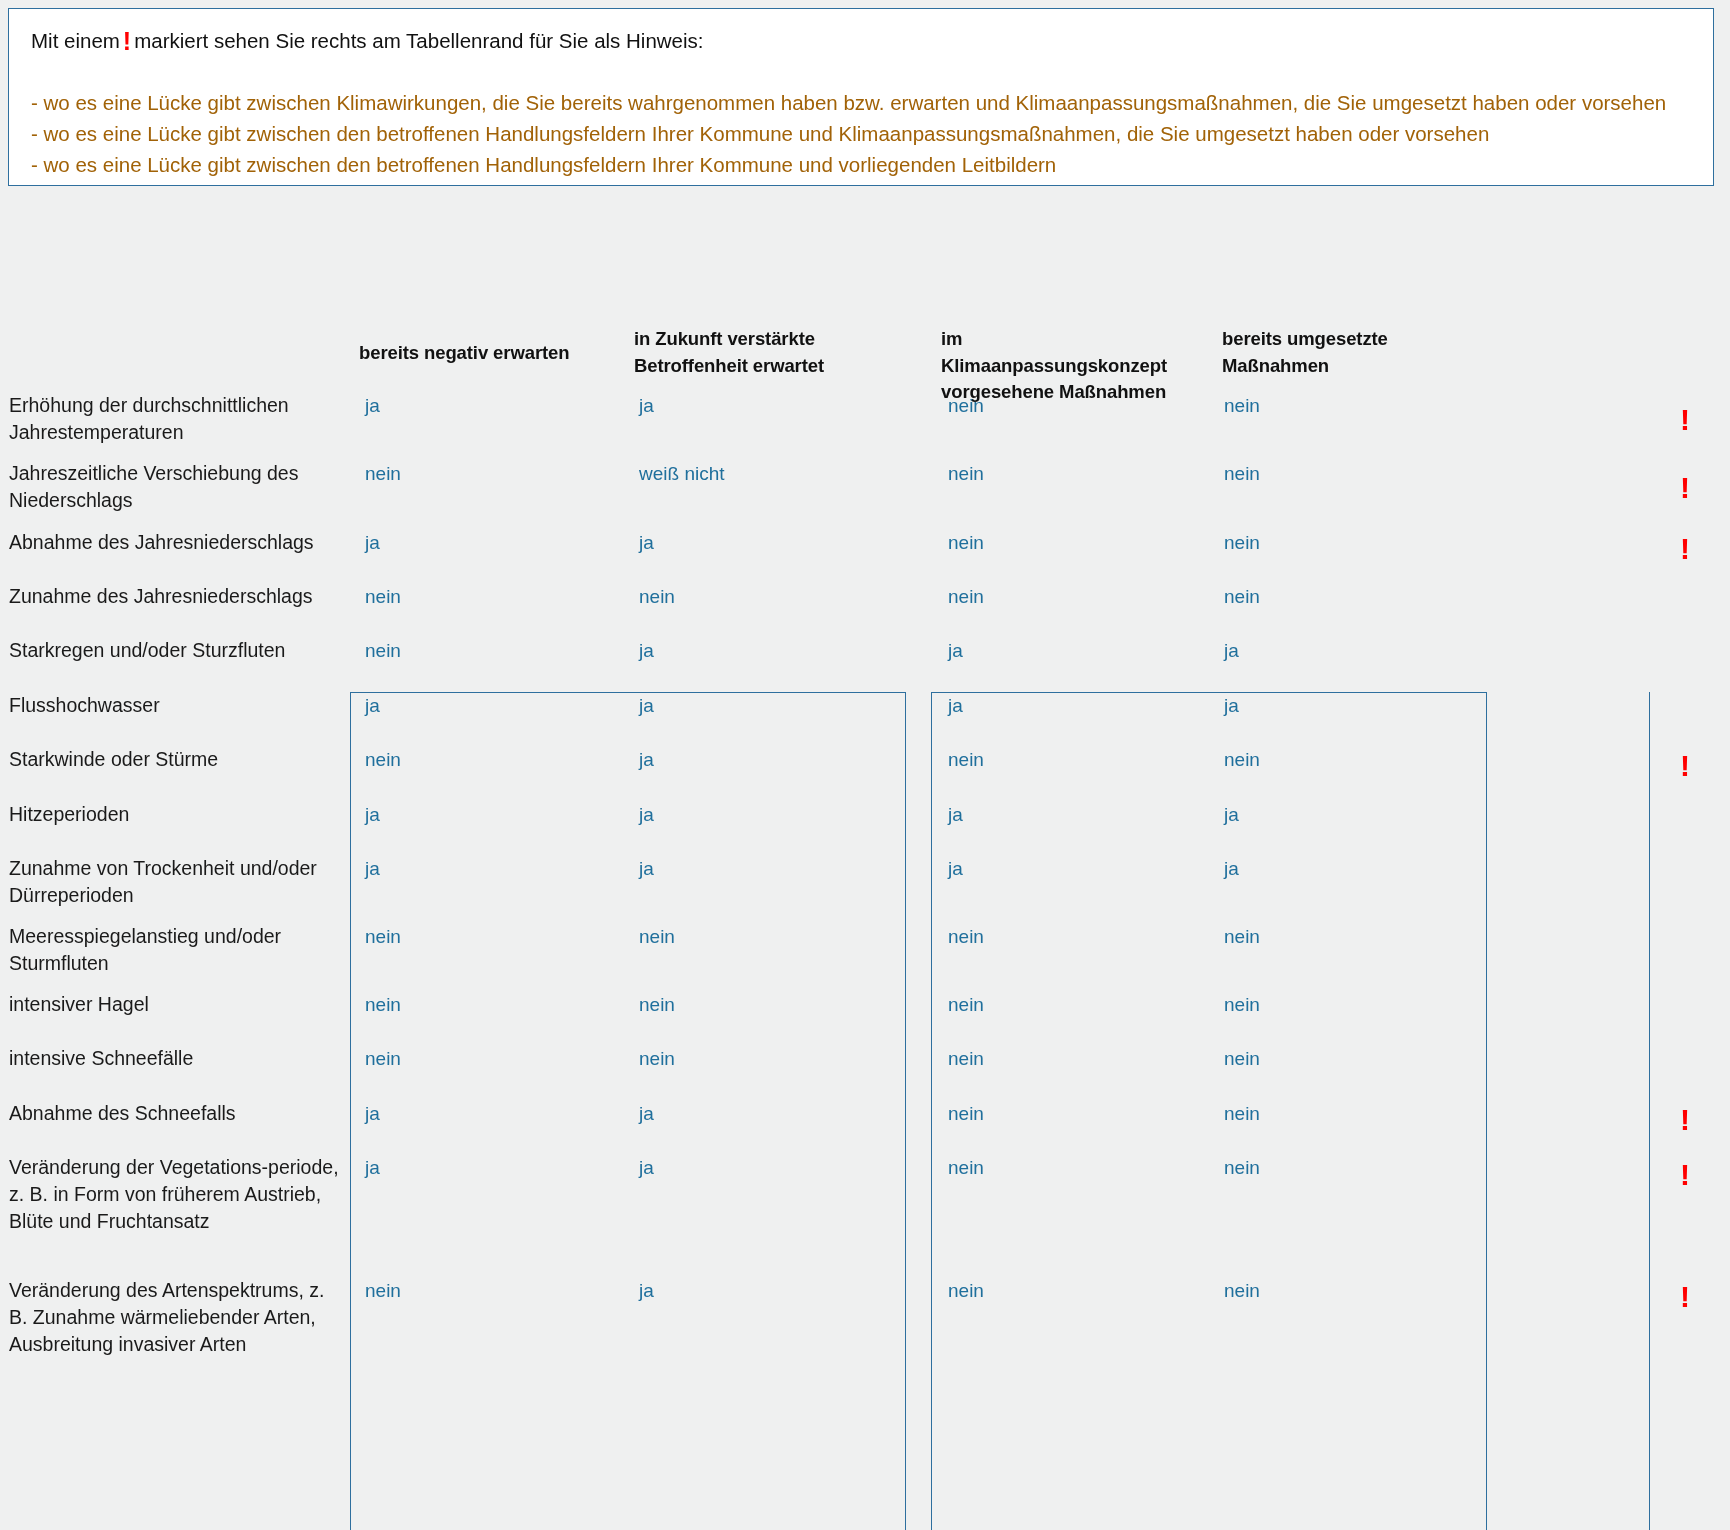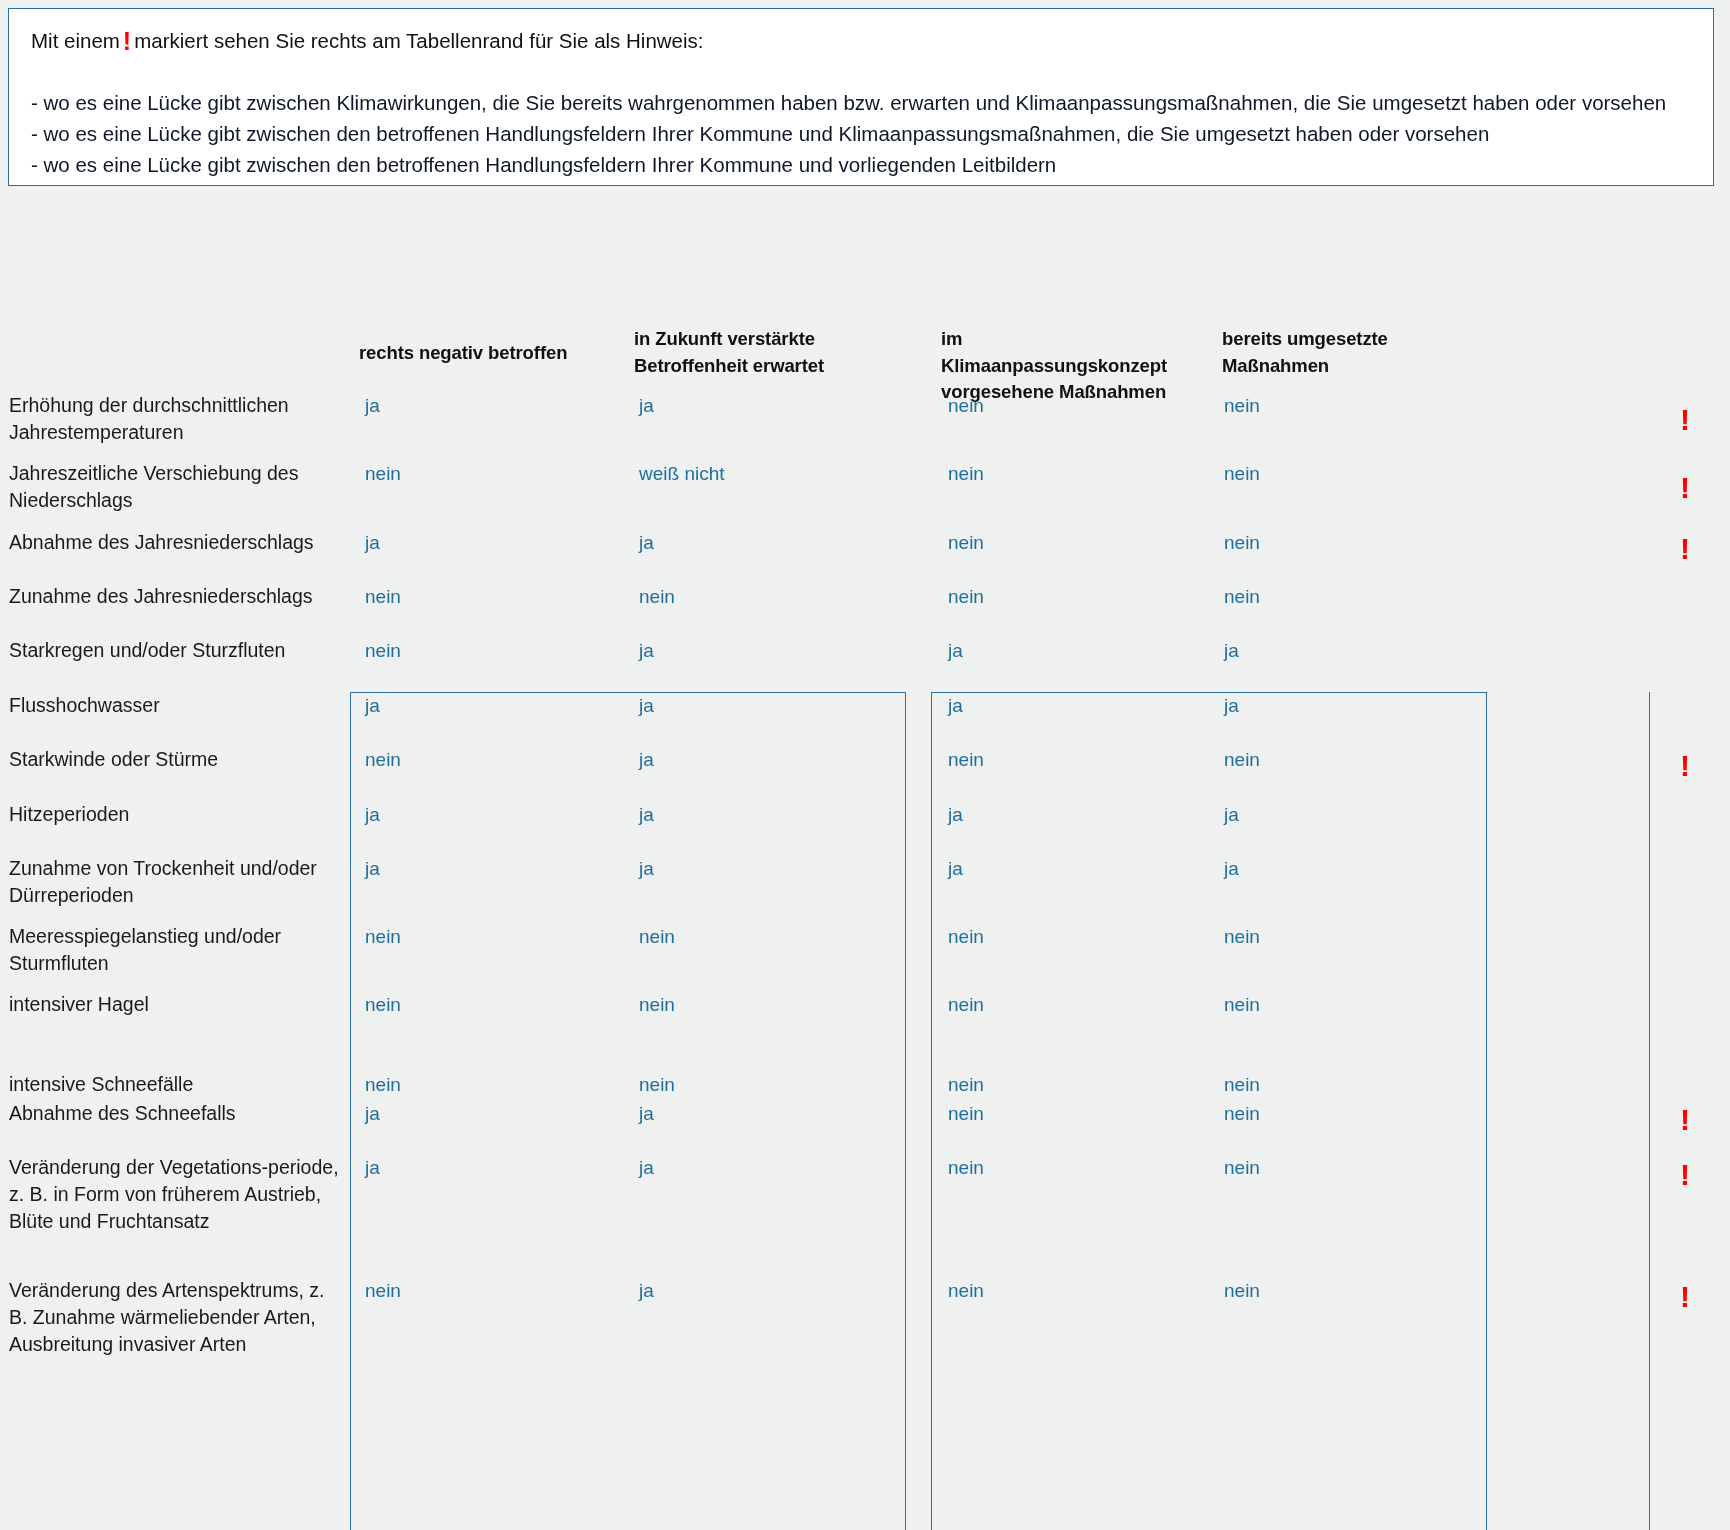--- a/index.html
+++ b/index.html
@@ -42,21 +42,21 @@
     position: relative;
     top: 2px;
     padding: 0 3px;
   }
   #note-bullets {
     margin-top: 32px;
   }
   .note-line {
     font-size: 20.5px;
     line-height: 31px;
-    color: #0f172a;
+    color: #a16207;
     white-space: nowrap;
   }
 
   
   #table-area {
     position: absolute;
     left: 0;
     top: 300px;
     width: 1730px;
   }
@@ -159,21 +159,21 @@
   <div id="note-bullets">
     <div class="note-line">- wo es eine Lücke gibt zwischen Klimawirkungen, die Sie bereits wahrgenommen haben bzw. erwarten und Klimaanpassungsmaßnahmen, die Sie umgesetzt haben oder vorsehen</div>
     <div class="note-line">- wo es eine Lücke gibt zwischen den betroffenen Handlungsfeldern Ihrer Kommune und Klimaanpassungsmaßnahmen, die Sie umgesetzt haben oder vorsehen</div>
     <div class="note-line">- wo es eine Lücke gibt zwischen den betroffenen Handlungsfeldern Ihrer Kommune und vorliegenden Leitbildern</div>
   </div>
 </div>
 
 <div id="table-area">
 
   <div id="header-row">
-    <div class="col-head" id="head-c1">rechts negativ betroffen</div>
+    <div class="col-head" id="head-c1">bereits negativ erwarten</div>
     <div class="col-head" id="head-c2">in Zukunft verstärkte Betroffenheit erwartet</div>
     <div class="col-head" id="head-c3">im Klimaanpassungskonzept vorgesehene Maßnahmen</div>
     <div class="col-head" id="head-c4">bereits umgesetzte Maßnahmen</div>
   </div>
 
   <div id="box-left"></div>
   <div id="box-right"></div>
   <div id="divider-right"></div>
 
   <div id="rows">
@@ -247,21 +247,21 @@
         <div class="cell c3">nein</div>
         <div class="cell c4">nein</div>
       </div>
       <div class="data-row" style="position: absolute; top: 599px; height: 40px;">
         <div class="row-label">intensiver Hagel</div>
         <div class="cell c1">nein</div>
         <div class="cell c2">nein</div>
         <div class="cell c3">nein</div>
         <div class="cell c4">nein</div>
       </div>
-      <div class="data-row" style="position: absolute; top: 679px; height: 40px; padding-left: 9px;">
+      <div class="data-row" style="position: absolute; top: 653px; height: 40px; padding-left: 9px;">
         <div class="row-label">intensive Schneefälle</div>
         <div class="cell c1">nein</div>
         <div class="cell c2">nein</div>
         <div class="cell c3">nein</div>
         <div class="cell c4">nein</div>
       </div>
       <div class="data-row" style="position: absolute; top: 708px; height: 40px;">
         <div class="row-label">Abnahme des Schneefalls</div>
         <div class="cell c1">ja</div>
         <div class="cell c2">ja</div>

